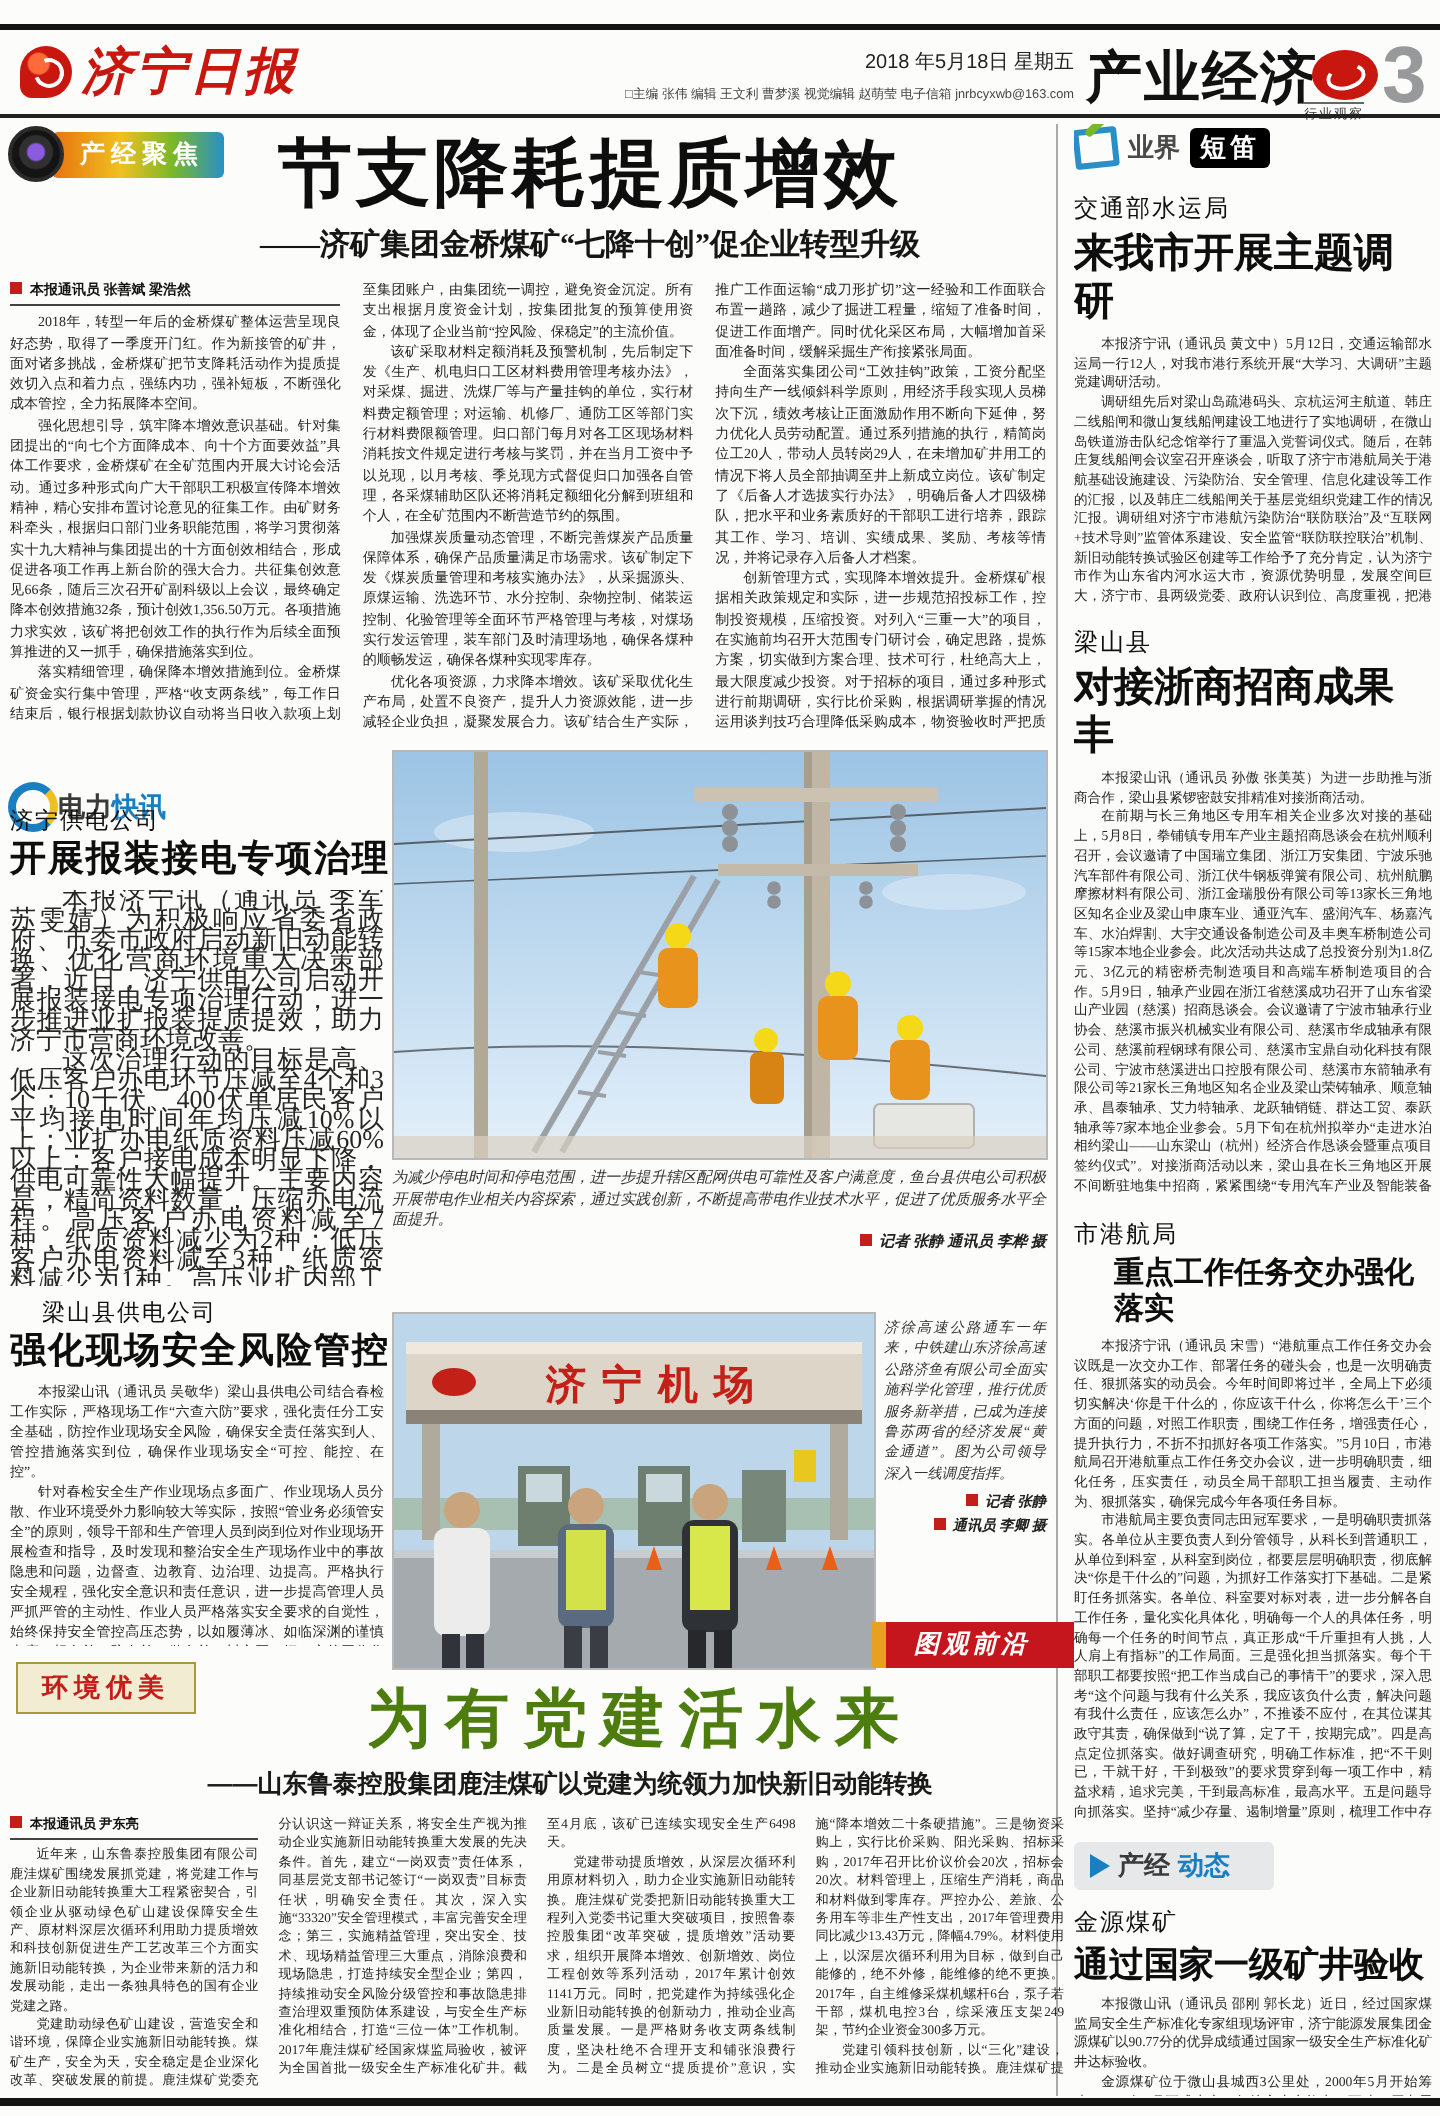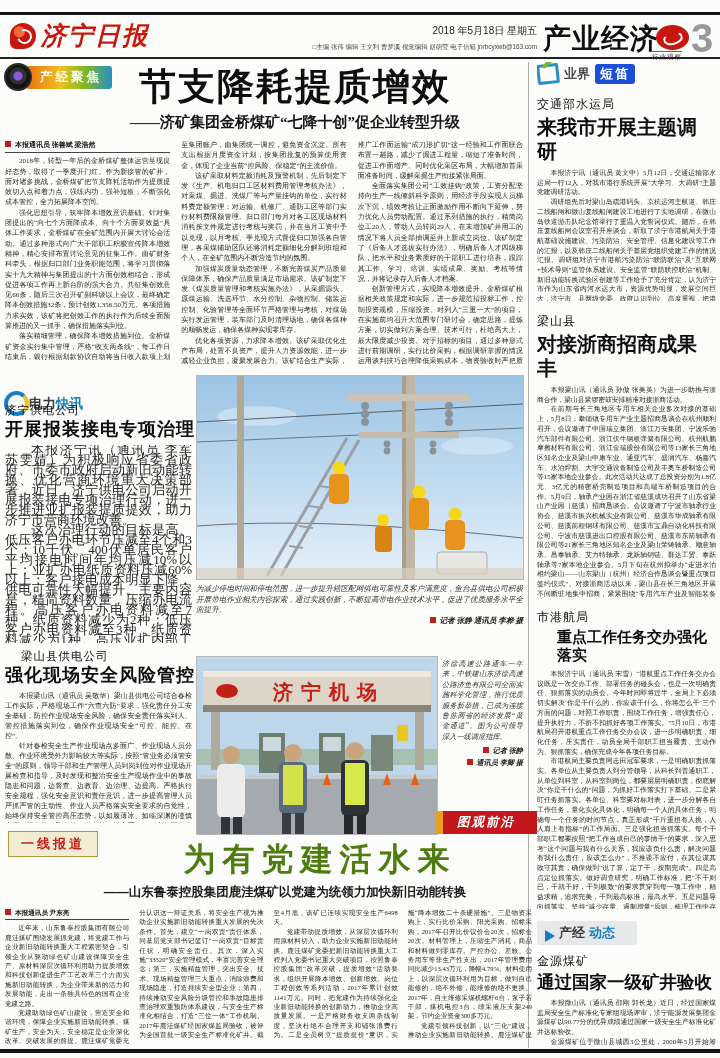--- a/index.html
+++ b/index.html
@@ -43,22 +43,22 @@
     background:#8a9838;z-index:-1;}
   .badge-frontline::before{left:-8px;transform:skewY(-14deg);}
   .badge-frontline::after{right:-8px;transform:skewY(14deg);}
   .badge-tuguan{left:436px;top:811px;width:80px;background:#c4161c;border-left:7px solid #e8a020;
     color:#fff;font:bold italic 12.5px "Liberation Serif",serif;padding:3px 0 3px 14px;letter-spacing:2px;}
   .badge-yejie{display:flex;align-items:center;gap:5px;margin:2px 0 12px;}
   .yj-icon{position:relative;width:16px;height:14px;border:3px solid #2a8fc7;border-radius:2px;transform:rotate(-6deg);}
   .yj-icon::after{content:"";position:absolute;left:2px;top:-7px;width:17px;height:3.5px;background:#78b828;
     border-radius:2px;transform:rotate(-38deg);}
   .yj-t1{font:900 13px "Liberation Sans",sans-serif;color:#4a4a4a;}
-  .yj-t2{font:900 13px "Liberation Sans",sans-serif;color:#fff;background:#1d4ed8;padding:1px 5px;border-radius:3px;letter-spacing:2px;}
-  .badge-cjdt{display:flex;align-items:flex-end;gap:4px;background:#e6e8ea;border-radius:3px;
+  .yj-t2{font:900 13px "Liberation Sans",sans-serif;color:#fff;background:#000000;padding:1px 5px;border-radius:3px;letter-spacing:2px;}
+  .badge-cjdt{display:flex;align-items:center;gap:4px;background:#e6e8ea;border-radius:3px;
     padding:3px 8px;width:84px;margin:12px 0 8px;}
   .cjdt-icon{width:0;height:0;border-left:10px solid #1a7fc0;border-top:6px solid transparent;border-bottom:6px solid transparent;}
   .cjdt-t1{font:900 13px "Liberation Sans",sans-serif;color:#3a3a3a;}
   .cjdt-t2{font:900 13px "Liberation Sans",sans-serif;color:#1a7fc0;}
   
   .headline-main{left:70px;top:62px;width:450px;text-align:center;font-size:37px;font-weight:900;
     letter-spacing:2px;color:#0e0e0e;font-family:Liberation Mono, monospace;}
   .subhead-main{left:70px;top:113px;width:450px;text-align:center;font-size:15px;font-weight:bold;color:#161616;}
   .cols{column-fill:auto;overflow:hidden;text-align:justify;color:#262626;}
   .cols p{margin:0;text-indent:2em;}
@@ -153,21 +153,21 @@
   <div class="abs body-block pb1">
       <p>本报济宁讯（通讯员 李军 苏雯婧）为积极响应省委省政府、市委市政府启动新旧动能转换、优化营商环境重大决策部署，近日，济宁供电公司启动开展报装接电专项治理行动，进一步推进业扩报装提质提效，助力济宁市营商环境改善。</p>
       <p>这次治理行动的目标是高、低压客户办电环节压减至4个和3个；10千伏、400伏单居民客户平均接电时间年均压减10%以上；业扩办电纸质资料压减60%以上；客户接电成本明显下降，供电可靠性大幅提升。主要内容是，精简资料数量，压缩办电流程。高压客户办电资料减至7种，纸质资料减少为2种；低压客户办电资料减至3种，纸质资料减少为1种。高压业扩内部工单减少为5种，低压业扩内部工单减少为2种，全部取消纸质工单。高压客户压减为4个环节；低压客户压减为3个环节，具备直接装表条件的，受理后现场直接装表接电。降低接电时长，加快业务办理速度，全面推广现场预约服务，推行低压业扩一次性办结。加大投资，降低客户办电成本，对于省级及以上园区客户、市级园区2000千伏安及以上优质客户，以及列入省新旧动能转换重大工程实施规划的重点园区客户，全部电动汽车充电设施、电能替代项目，投资建设配电设施至客户红线。拓宽服务渠道，加强业扩报装后台支撑，建立政企客户经理制，将业扩报装、高压用电检查等涉及政企客户服务的岗位，纳入政企客户经理范围。优化办电渠道，实现复杂业务“只跑一次”，简单业务“一次都不跑”。</p>
     </div>
   <div class="abs kicker pk2">梁山县供电公司</div>
   <div class="abs p-head ph2">强化现场安全风险管控</div>
   <div class="abs body-block pb2">
       <p>本报梁山讯（通讯员 吴敬华）梁山县供电公司结合春检工作实际，严格现场工作“六查六防”要求，强化责任分工安全基础，防控作业现场安全风险，确保安全责任落实到人、管控措施落实到位，确保作业现场安全“可控、能控、在控”。</p>
       <p>针对春检安全生产作业现场点多面广、作业现场人员分散、作业环境受外力影响较大等实际，按照“管业务必须管安全”的原则，领导干部和生产管理人员到岗到位对作业现场开展检查和指导，及时发现和整治安全生产现场作业中的事故隐患和问题，边督查、边教育、边治理、边提高。严格执行安全规程，强化安全意识和责任意识，进一步提高管理人员严抓严管的主动性、作业人员严格落实安全要求的自觉性，始终保持安全管控高压态势，以如履薄冰、如临深渊的谨慎态度，想在前、防在前、做在前，树立严、细、实的工作作风，保证电网安全稳定运行。</p>
     </div>
-  <div class="abs badge-frontline">一线报道</div>
+  <div class="abs badge-frontline">环境优美</div>
 
   <svg class="abs photo1" viewBox="0 0 326 203" preserveAspectRatio="none">
     <defs>
       <linearGradient id="sky1" x1="0" y1="0" x2="0" y2="1">
         <stop offset="0" stop-color="#9cc4e4"></stop>
           <stop offset="1" stop-color="#e4f0fa"></stop>
       </linearGradient>
     </defs>
     <rect width="326" height="203" fill="url(#sky1)"></rect>
     <ellipse cx="60" cy="40" rx="40" ry="10" fill="#ffffff" opacity="0.35"></ellipse>

